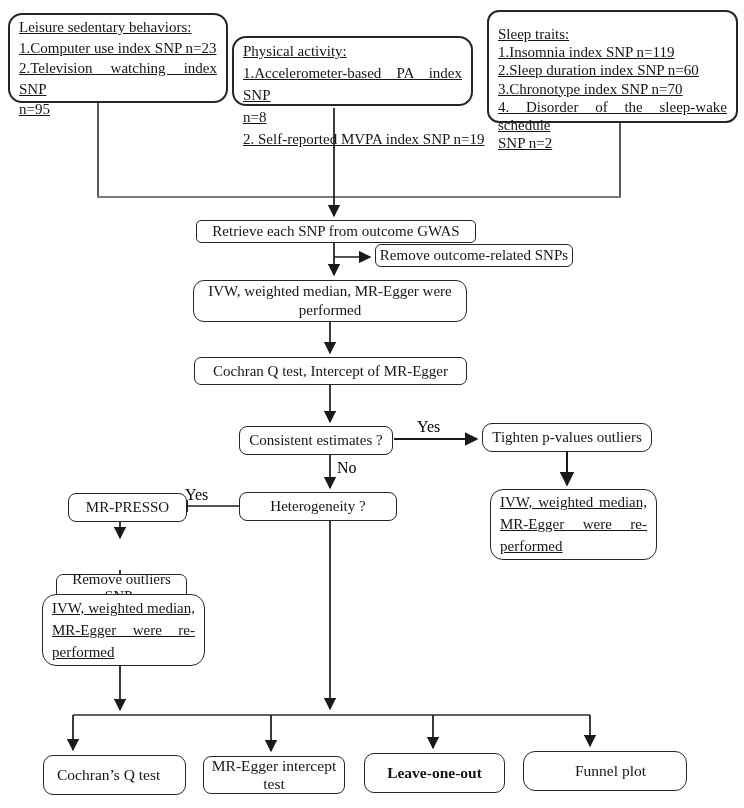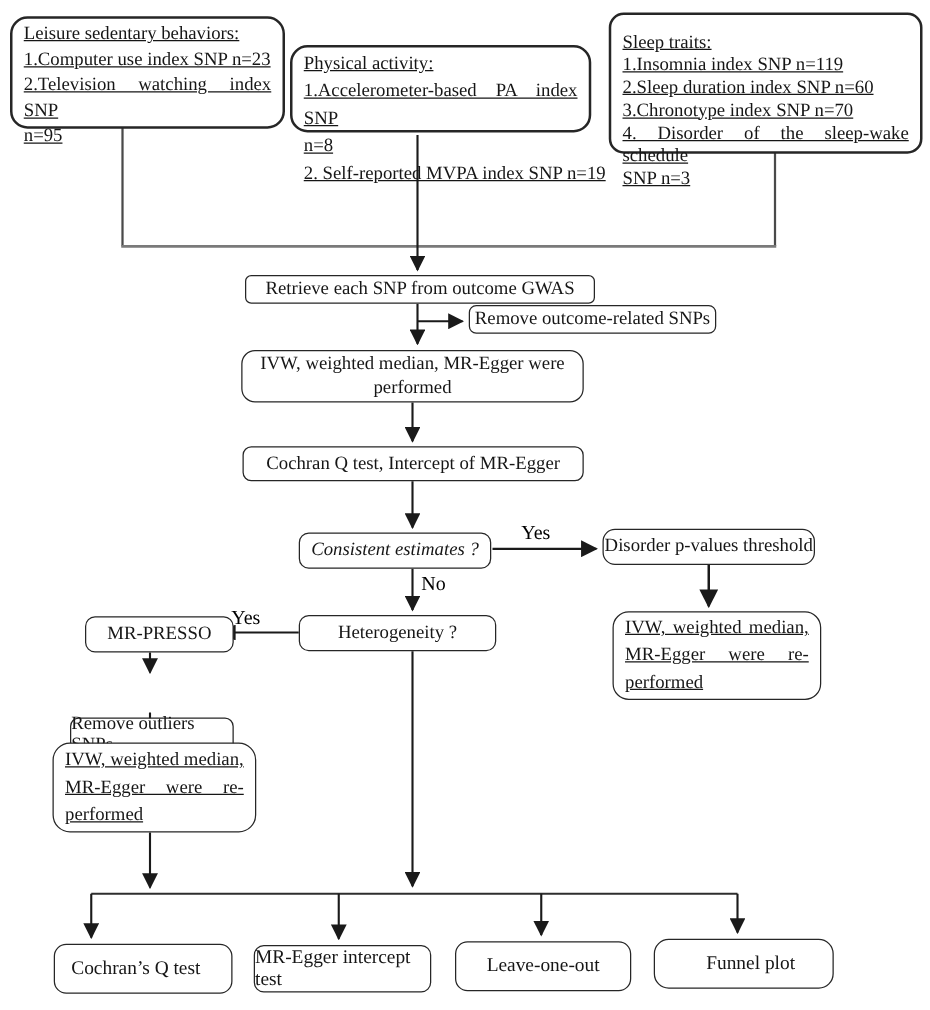--- a/index.html
+++ b/index.html
@@ -1,20 +1,20 @@
 <!DOCTYPE html>
 <html><head>
 <meta charset="utf-8">
 <style>
   html,body{margin:0;padding:0;background:#fff;}
   .canvas{position:relative;width:744px;height:808px;background:#ffffff;
           font-family:"Liberation Serif","DejaVu Serif",serif;color:#161616;overflow:hidden;}
   .wires{position:absolute;left:0;top:0;width:744px;height:808px;}
   .node{position:absolute;box-sizing:border-box;background:#ffffff;border:1.7px solid #262626;}
-  .center{display:flex;align-items:center;justify-content:center;text-align:left;}
+  .center{display:flex;align-items:center;justify-content:center;text-align:center;}
   .lines{padding:2px 9px;text-decoration:underline;}
   .ln{text-align:left;white-space:nowrap;}
   .ln.spread{text-align:justify;text-align-last:justify;white-space:normal;}
   .edge-label{position:absolute;font-size:16px;color:#000000;}
 </style>
 </head>
 <body>
 
 <div class="canvas">
 
@@ -63,39 +63,39 @@
     <div class="ln">n=8</div>
     <div class="ln">2. Self-reported MVPA index SNP n=19</div>
   </div>
 
   <div class="node lines" style="left:487px;top:10px;width:251px;height:113px;border-radius:12px;font-size:15px;line-height:18.2px;border-width:2px;padding-top:13px;">
     <div class="ln">Sleep traits:</div>
     <div class="ln">1.Insomnia index SNP n=119</div>
     <div class="ln">2.Sleep duration index SNP n=60</div>
     <div class="ln">3.Chronotype index SNP n=70</div>
     <div class="ln spread">4. Disorder of the sleep-wake schedule</div>
-    <div class="ln">SNP n=3</div>
+    <div class="ln">SNP n=2</div>
   </div>
 
   <div class="node center" style="left:196px;top:220px;width:280px;height:23px;border-radius:5px;font-size:15px;">Retrieve each SNP from outcome GWAS</div>
 
   <div class="node center" style="left:375px;top:244px;width:198px;height:23px;border-radius:6px;font-size:15px;">Remove outcome-related SNPs</div>
 
   <div class="node center" style="left:193px;top:280px;width:274px;height:42px;border-radius:11px;font-size:15px;line-height:19px;flex-direction:column;">
     <div>IVW, weighted median, MR-Egger were</div>
     <div>performed</div>
   </div>
 
   <div class="node center" style="left:194px;top:357px;width:273px;height:28px;border-radius:7px;font-size:15px;">Cochran Q test, Intercept of MR-Egger</div>
 
-  <div class="node center" style="left:239px;top:426px;width:154px;height:29px;border-radius:8px;font-size:15px;font-style:italic;">Consistent estimates ?</div>
+  <div class="node center" style="left:239px;top:426px;width:154px;height:29px;border-radius:8px;font-size:15px;">Consistent estimates ?</div>
 
   <div class="edge-label" style="left:417px;top:418px;">Yes</div>
 
-  <div class="node center" style="left:482px;top:423px;width:170px;height:29px;border-radius:10px;font-size:15px;">Disorder p-values threshold</div>
+  <div class="node center" style="left:482px;top:423px;width:170px;height:29px;border-radius:10px;font-size:15px;">Tighten p-values outliers</div>
 
   <div class="node lines" style="left:490px;top:489px;width:167px;height:71px;border-radius:13px;font-size:15px;line-height:22px;padding-top:1px;">
     <div class="ln spread">IVW, weighted median,</div>
     <div class="ln spread">MR-Egger were re-</div>
     <div class="ln">performed</div>
   </div>
 
   <div class="edge-label" style="left:337px;top:459px;">No</div>
 
   <div class="node center" style="left:239px;top:492px;width:158px;height:29px;border-radius:8px;font-size:15px;">Heterogeneity ?</div>
@@ -109,17 +109,17 @@
   <div class="node lines" style="left:42px;top:594px;width:163px;height:72px;border-radius:14px;font-size:15px;line-height:22px;padding-top:2px;">
     <div class="ln spread">IVW, weighted median,</div>
     <div class="ln spread">MR-Egger were re-</div>
     <div class="ln">performed</div>
   </div>
 
   <div class="node center" style="left:43px;top:755px;width:143px;height:40px;border-radius:10px;font-size:15.5px;justify-content:flex-start;padding-left:13px;">Cochran’s Q test</div>
 
   <div class="node center" style="left:203px;top:756px;width:142px;height:38px;border-radius:8px;font-size:15.5px;">MR-Egger intercept test</div>
 
-  <div class="node center" style="left:364px;top:753px;width:141px;height:40px;border-radius:10px;font-size:15.5px;">Leave-one-out</div>
+  <div class="node center" style="left:364px;top:753px;width:141px;height:40px;border-radius:10px;font-size:15.5px;font-weight:bold;">Leave-one-out</div>
 
-  <div class="node center" style="left:523px;top:751px;width:144px;height:40px;border-radius:12px;font-size:15.5px;padding-left:11px;">Funnel plot</div>
+  <div class="node center" style="left:523px;top:751px;width:164px;height:40px;border-radius:12px;font-size:15.5px;padding-left:11px;">Funnel plot</div>
 
 </div>
 
 </body></html>

